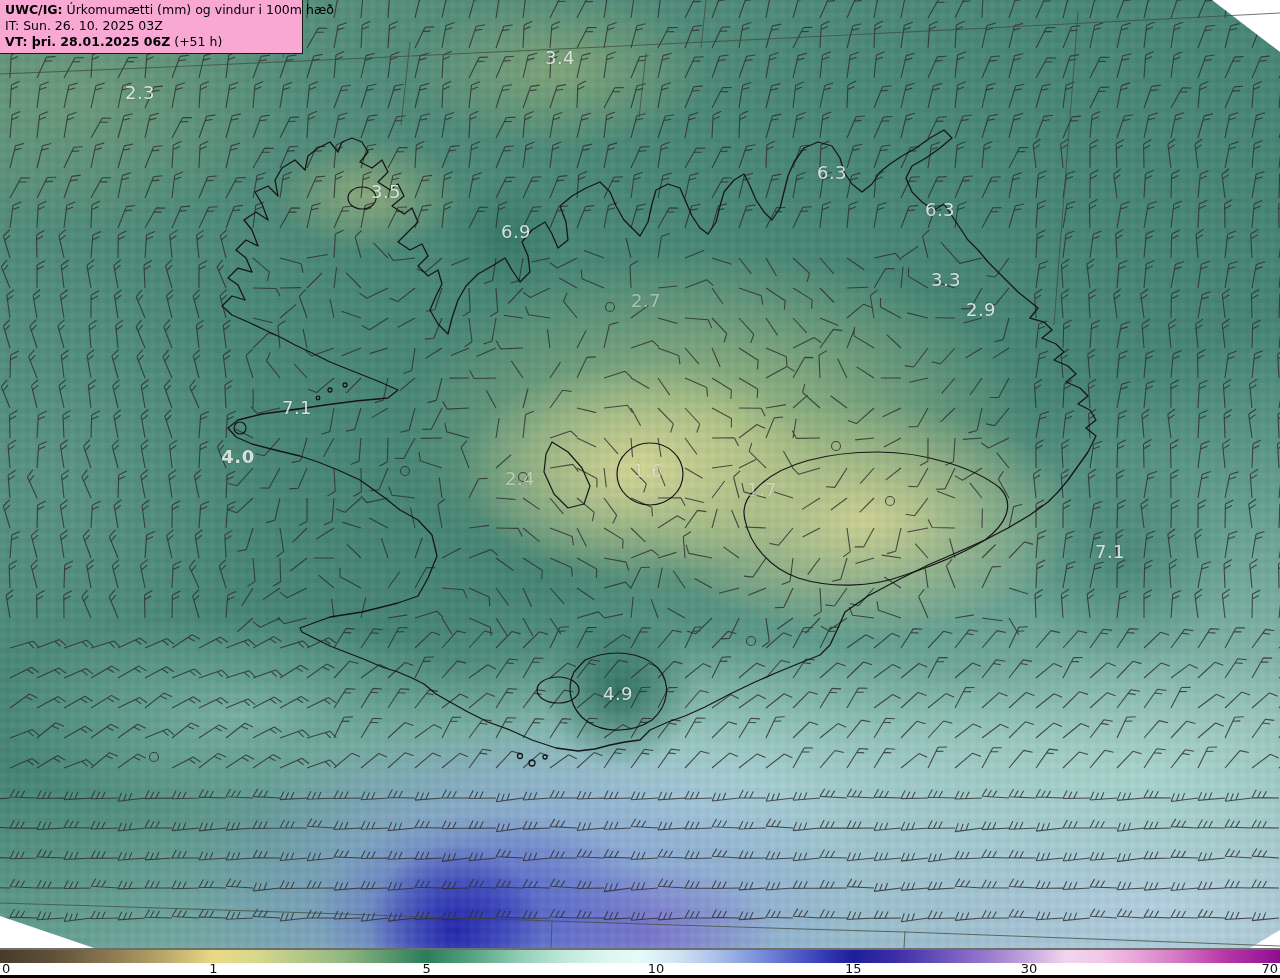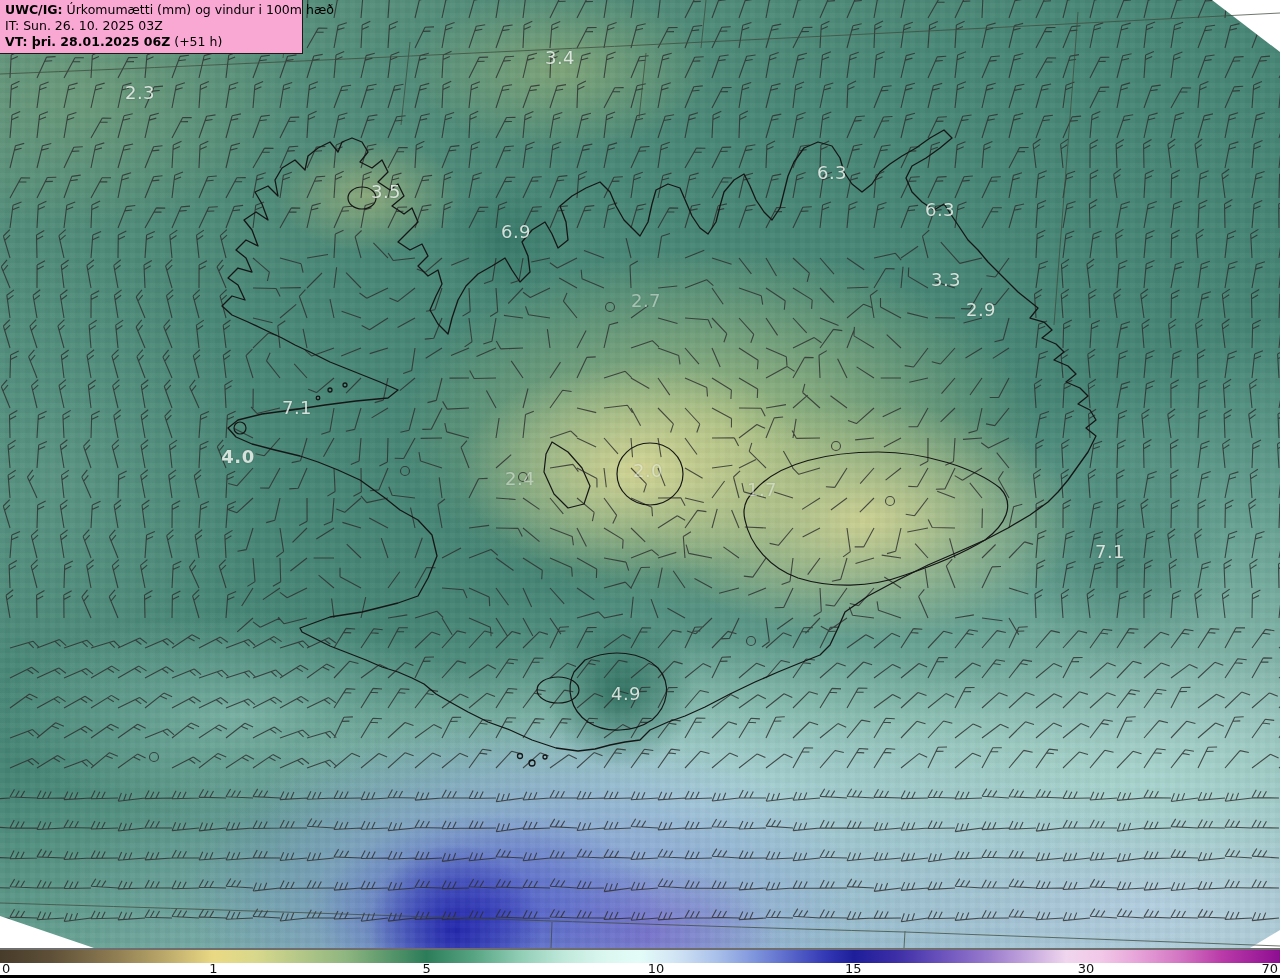--- a/index.html
+++ b/index.html
@@ -168,39 +168,39 @@
         <div class="vlabel" style="left: 370px; top: 191px; margin-left: 16px;">3.5</div>
         <div class="vlabel" style="left: 516px; top: 231px;">6.9</div>
         <div class="vlabel" style="left: 832px; top: 172px;">6.3</div>
         <div class="vlabel" style="left: 940px; top: 209px;">6.3</div>
         <div class="vlabel" style="left: 946px; top: 279px;">3.3</div>
         <div class="vlabel" style="left: 981px; top: 309px;">2.9</div>
         <div class="vlabel dim" style="left: 646px; top: 300px;">2.7</div>
         <div class="vlabel" style="left: 297px; top: 407px;">7.1</div>
         <div class="vlabel" style="left: 238px; top: 456px; font-weight: bold;">4.0</div>
         <div class="vlabel dim" style="left: 520px; top: 478px;">2.4</div>
-        <div class="vlabel dim" style="left: 648px; top: 470px;">2.0</div>
+        <div class="vlabel dim" style="left: 648px; top: 470px;">1.6</div>
         <div class="vlabel dim" style="left: 762px; top: 489px;">1.7</div>
         <div class="vlabel" style="left: 1110px; top: 551px;">7.1</div>
-        <div class="vlabel" style="left: 618px; top: 693px; margin-left: 8px;">4.9</div>
+        <div class="vlabel" style="left: 618px; top: 693px;">4.9</div>
       </div>
 
     <div class="info-panel">
       <div class="row"><span class="b">UWC/IG:</span>&nbsp;<span>Úrkomumætti (mm) og vindur i 100m hæð</span></div>
       <div class="row">IT: Sun. 26. 10. 2025 03Z</div>
       <div class="row"><span class="b">VT: þri. 28.01.2025 06Z</span>&nbsp;<span>(+51 h)</span></div>
     </div>
   </div>
 
   <div class="cbar-strip">
     <div class="cbar-topline"></div>
     <div class="cbar" id="cbar" style="background: linear-gradient(90deg, rgb(71, 59, 42) 0%, rgb(94, 80, 56) 4%, rgb(138, 120, 80) 8.5%, rgb(182, 164, 104) 12.5%, rgb(234, 217, 132) 16.7%, rgb(216, 216, 140) 20%, rgb(179, 199, 136) 23.5%, rgb(143, 182, 128) 27%, rgb(95, 154, 110) 30%, rgb(44, 124, 90) 33.3%, rgb(87, 164, 130) 37%, rgb(143, 204, 180) 40.5%, rgb(191, 232, 218) 44%, rgb(217, 246, 238) 47%, rgb(228, 252, 248) 50%, rgb(207, 226, 244) 53%, rgb(169, 192, 234) 56%, rgb(126, 148, 220) 59%, rgb(85, 98, 200) 62%, rgb(51, 56, 180) 64.5%, rgb(30, 30, 154) 66.7%, rgb(60, 46, 166) 70%, rgb(106, 82, 188) 73.5%, rgb(150, 120, 204) 77%, rgb(192, 162, 220) 80%, rgb(240, 214, 238) 83.3%, rgb(242, 200, 232) 86%, rgb(230, 162, 216) 89%, rgb(212, 120, 196) 92%, rgb(185, 58, 168) 95.5%, rgb(142, 14, 146) 100%);"></div>
     <div class="cbar-labels" id="cbar-labels">
         <span class="cbar-tick first" style="left: 2px;">0</span>
         <span class="cbar-tick" style="left: 213.376px;">1</span>
         <span class="cbar-tick" style="left: 426.624px;">5</span>
         <span class="cbar-tick" style="left: 656px;">10</span>
         <span class="cbar-tick" style="left: 853.376px;">15</span>
-        <span class="cbar-tick" style="left: 1086px;">30</span>
+        <span class="cbar-tick" style="left: 1029px;">30</span>
         <span class="cbar-tick last" style="left: 1278px;">70</span>
       </div>
   </div>
 </div>
 
 </body></html>

